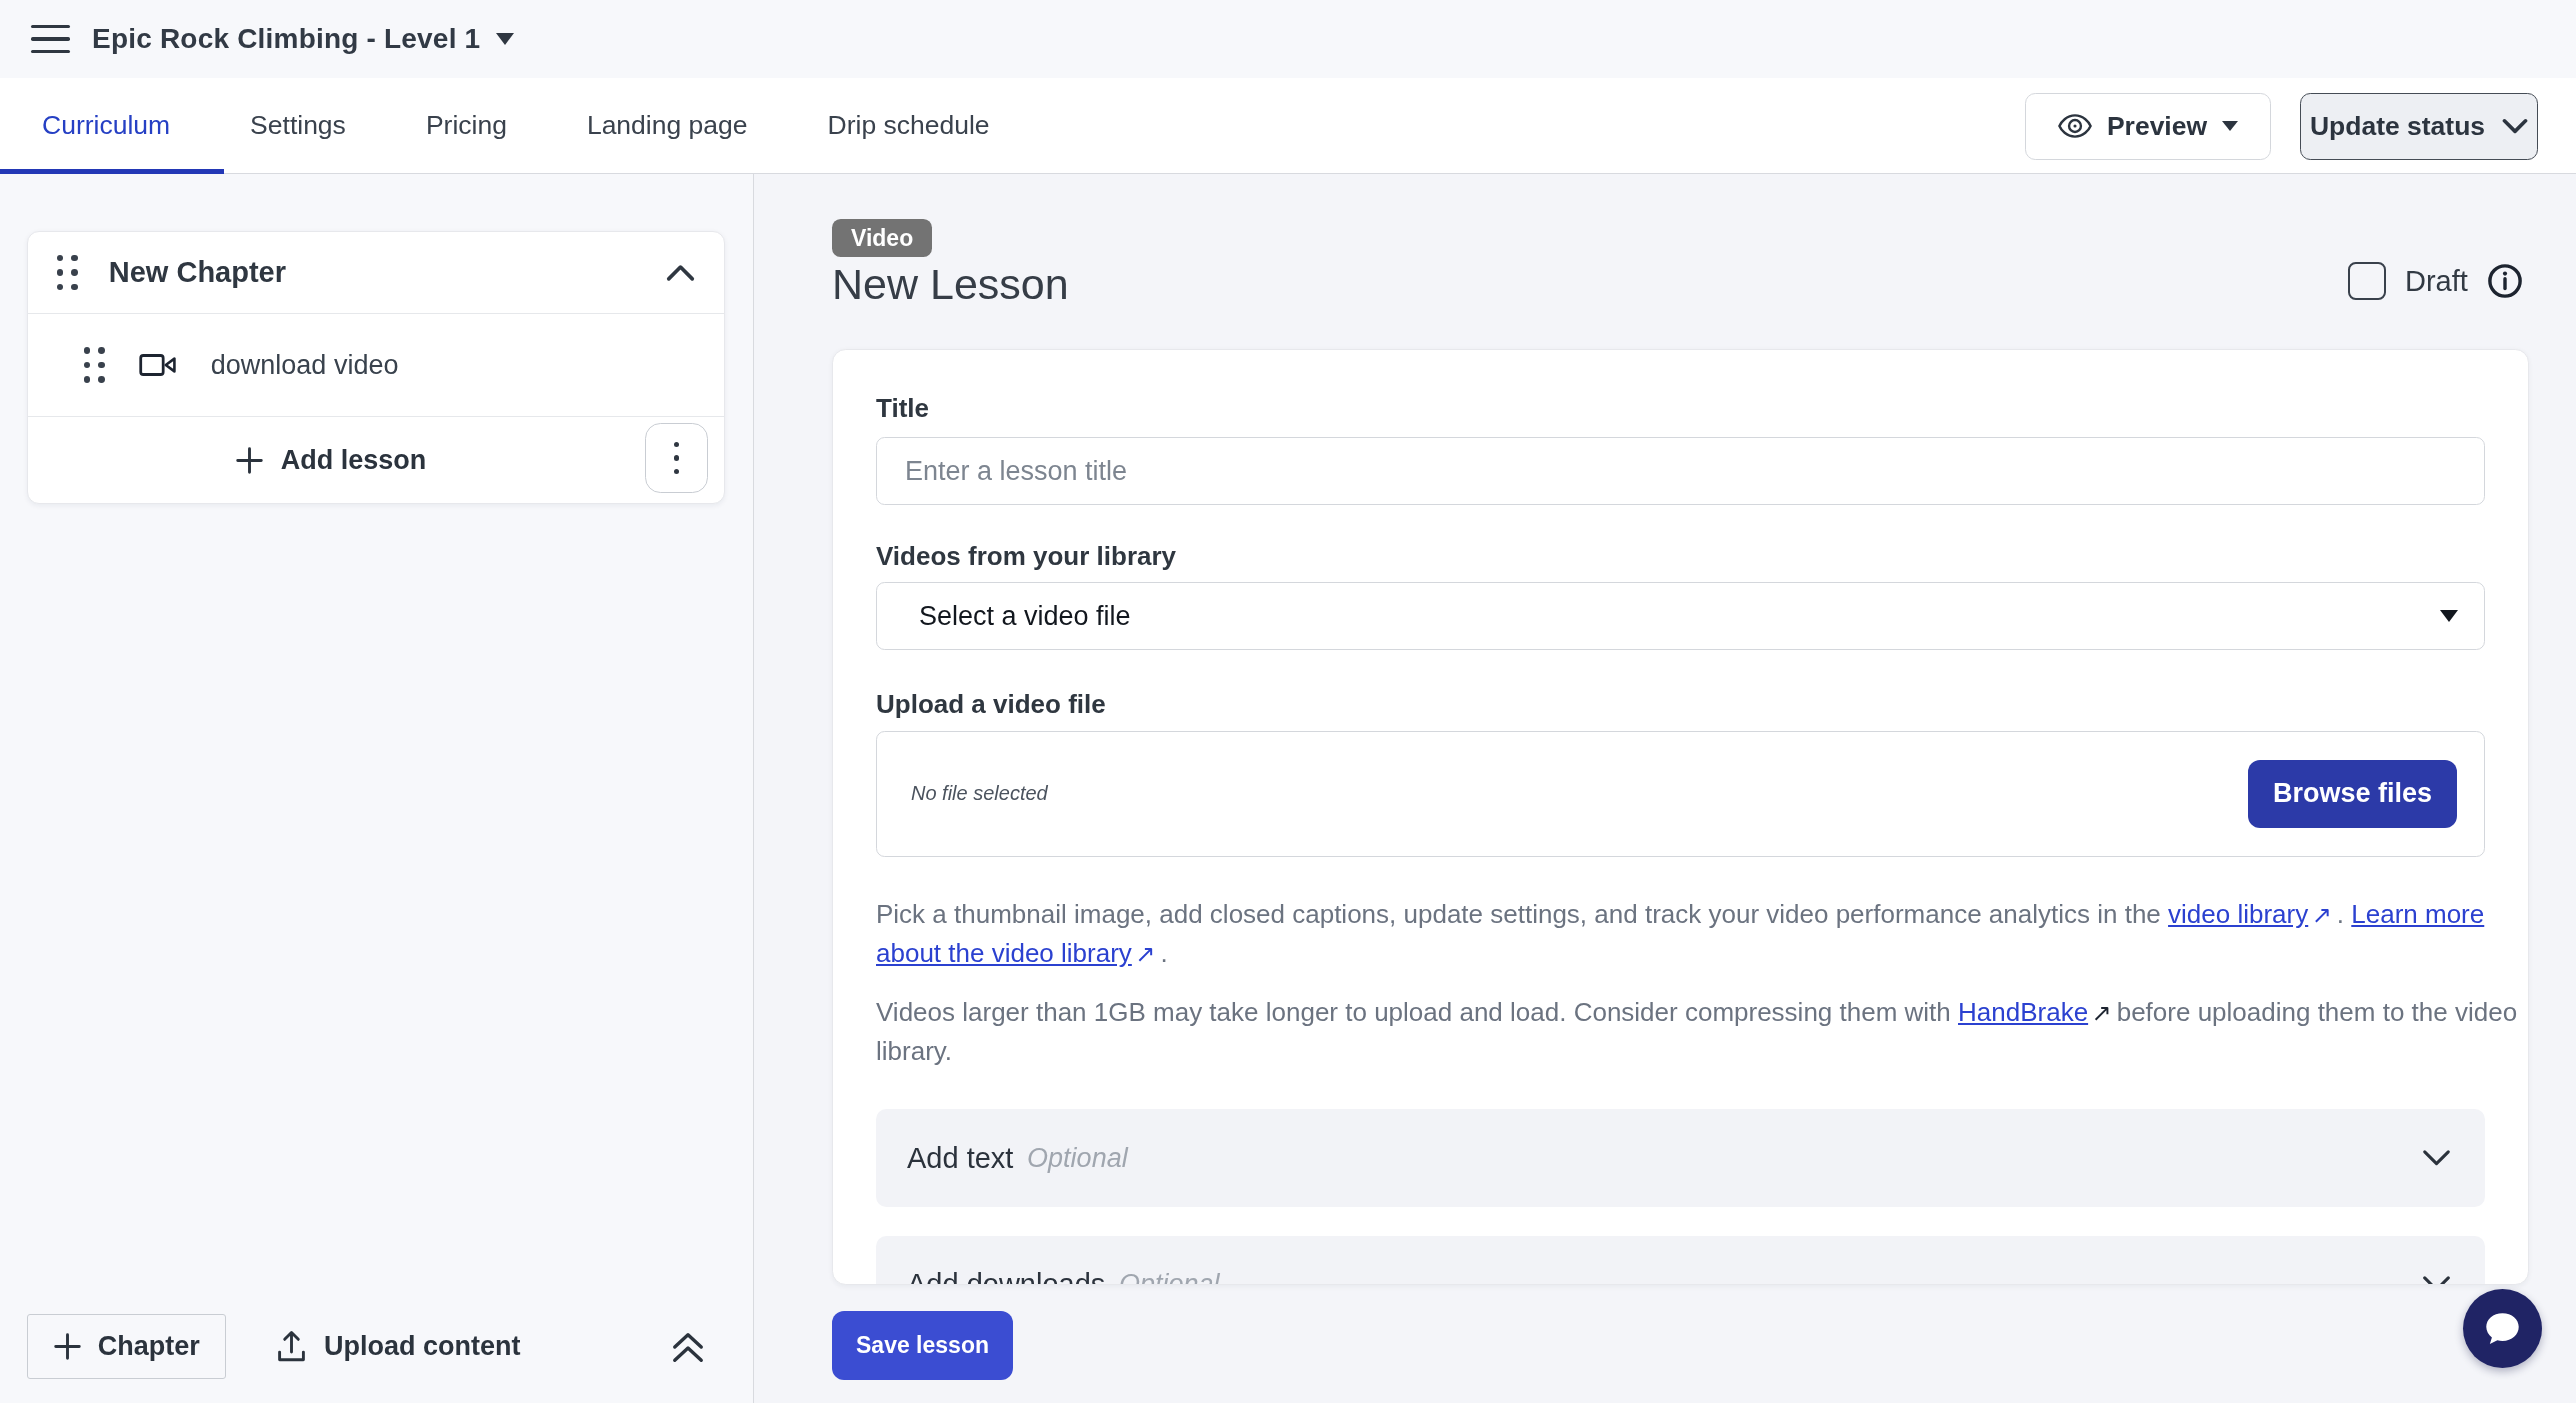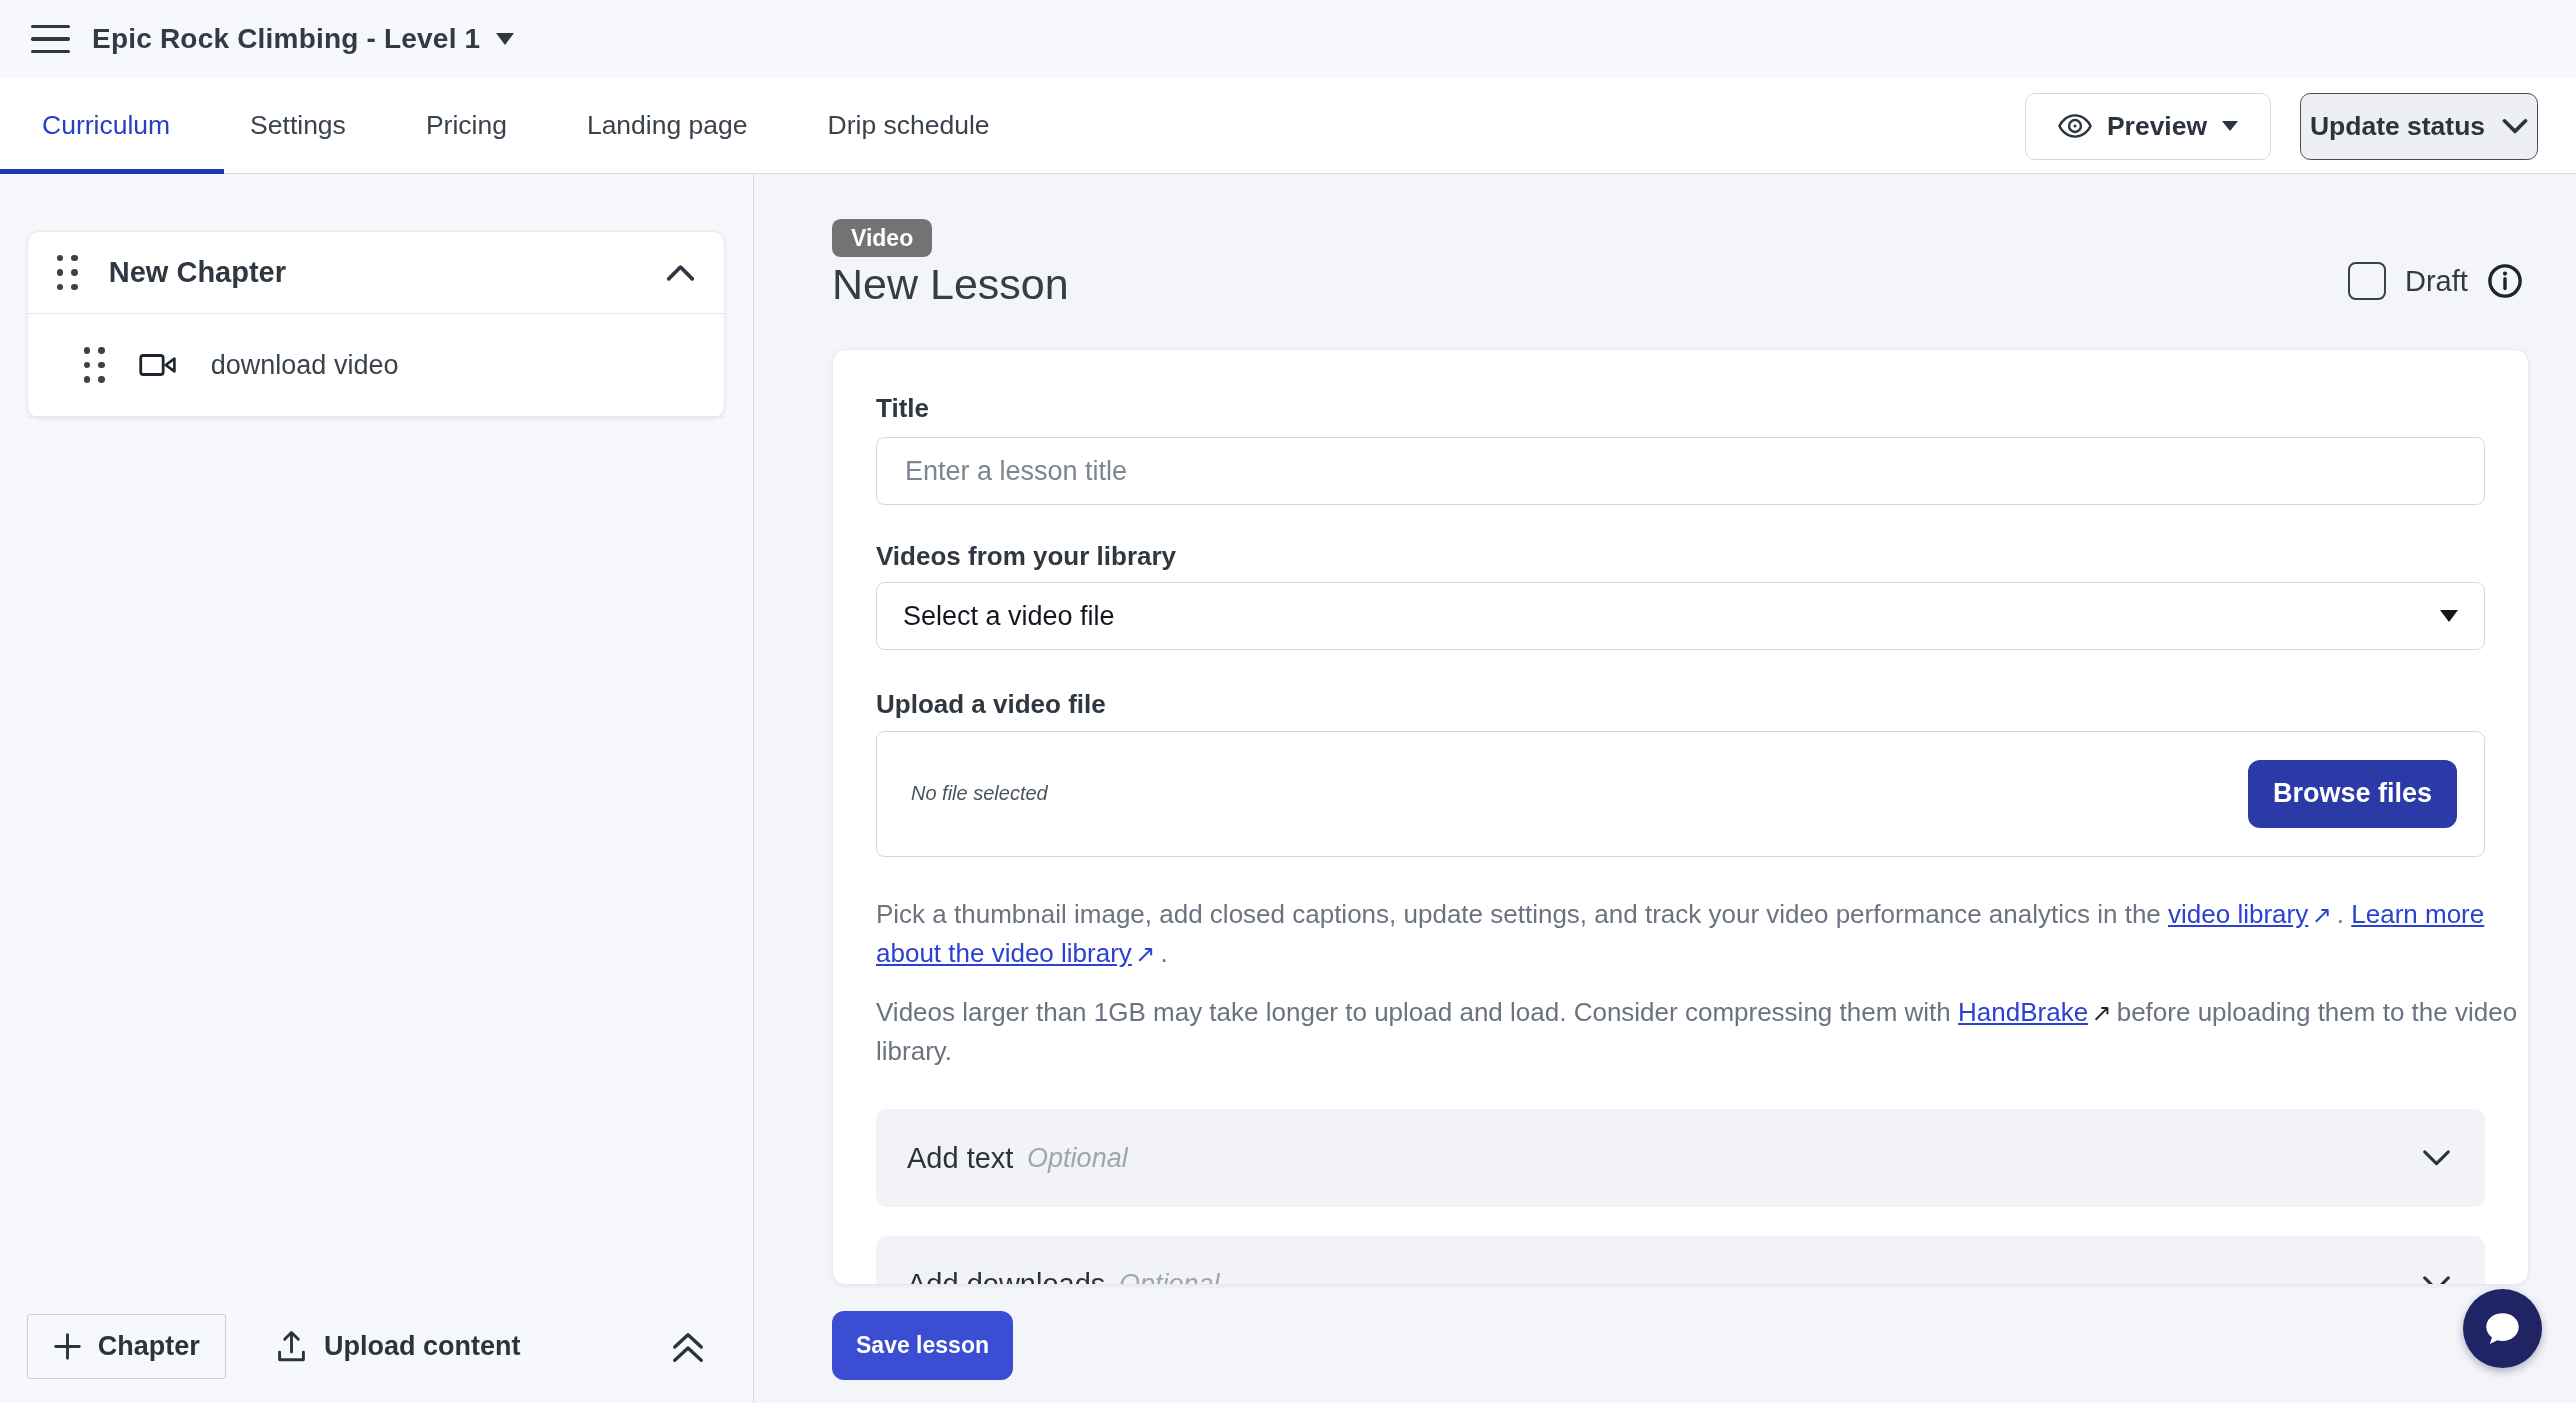--- a/index.html
+++ b/index.html
@@ -92,21 +92,21 @@
   .text-input {
     width:100%; height:68px; margin-top:13px;
     border:1.7px solid #d4d7dc; border-radius:8.6px; background:#fff;
     font-family:inherit; font-size:27px; color:#12171e; padding:0 28px; outline:none;
   }
   .text-input::placeholder { color:#7d8590; }
   .lbl-library { margin-top:36px; }
   .select {
     width:100%; height:68px; margin-top:10.3px;
     border:1.7px solid #d4d7dc; border-radius:8.6px; background:#fff;
-    display:flex; align-items:center; padding:0 26px; cursor:pointer;
+    display:flex; align-items:center; padding:0 42px; cursor:pointer;
     font-size:27px; color:#12171e; position:relative;
   }
   .select-caret { position:absolute; right:26px; width:0; height:0; border-left:9.4px solid transparent; border-right:9.4px solid transparent; border-top:12px solid #12171e; }
   .lbl-upload { margin-top:39px; }
   .upload-box {
     margin-top:10.3px; height:126px; border:1.7px solid #d4d7dc; border-radius:8.6px;
     display:flex; align-items:center; justify-content:space-between; padding:0 27px 0 34px; background:#fff;
   }
   .no-file { font-size:20px; font-style:italic; color:#4b535e; }
   .btn-browse { width:209px; height:68px; background:#2c3aa8; border:none; border-radius:12px; color:#fff; font-family:inherit; font-size:27px; font-weight:700; cursor:pointer; }
@@ -214,20 +214,35 @@
             <i></i>
             <i></i>
           </span>
         <span style="margin-left:34px;">
           <svg width="38" height="26" viewBox="0 0 22 15">
               <rect x="1" y="2" width="13" height="11" rx="1.5" fill="none" stroke="#1d2430" stroke-width="1.6"></rect>
               <path d="M15.5 7.5 L20.5 3.8 V11.2 Z" fill="none" stroke="#1d2430" stroke-width="1.5" stroke-linejoin="round"></path>
             </svg>
         </span>
         <span class="lesson-title">download video</span>
+      </div>
+      <div class="card-footer">
+        <div class="add-lesson">
+          <span>
+            <svg width="29" height="29" viewBox="0 0 16 16">
+                <path d="M8 1.5 V14.5 M1.5 8 H14.5" stroke="#2b333d" stroke-width="1.6" stroke-linecap="round"></path>
+              </svg>
+          </span>
+          <span>Add lesson</span>
+        </div>
+        <div class="kebab-button">
+            <i></i>
+            <i></i>
+            <i></i>
+          </div>
       </div>
     </div>
     <div class="sidebar-footer">
       <div class="btn-chapter">
         <span>
           <svg width="29" height="29" viewBox="0 0 16 16">
               <path d="M8 1.5 V14.5 M1.5 8 H14.5" stroke="#2b333d" stroke-width="1.6" stroke-linecap="round"></path>
             </svg>
         </span>
         <span>Chapter</span>

